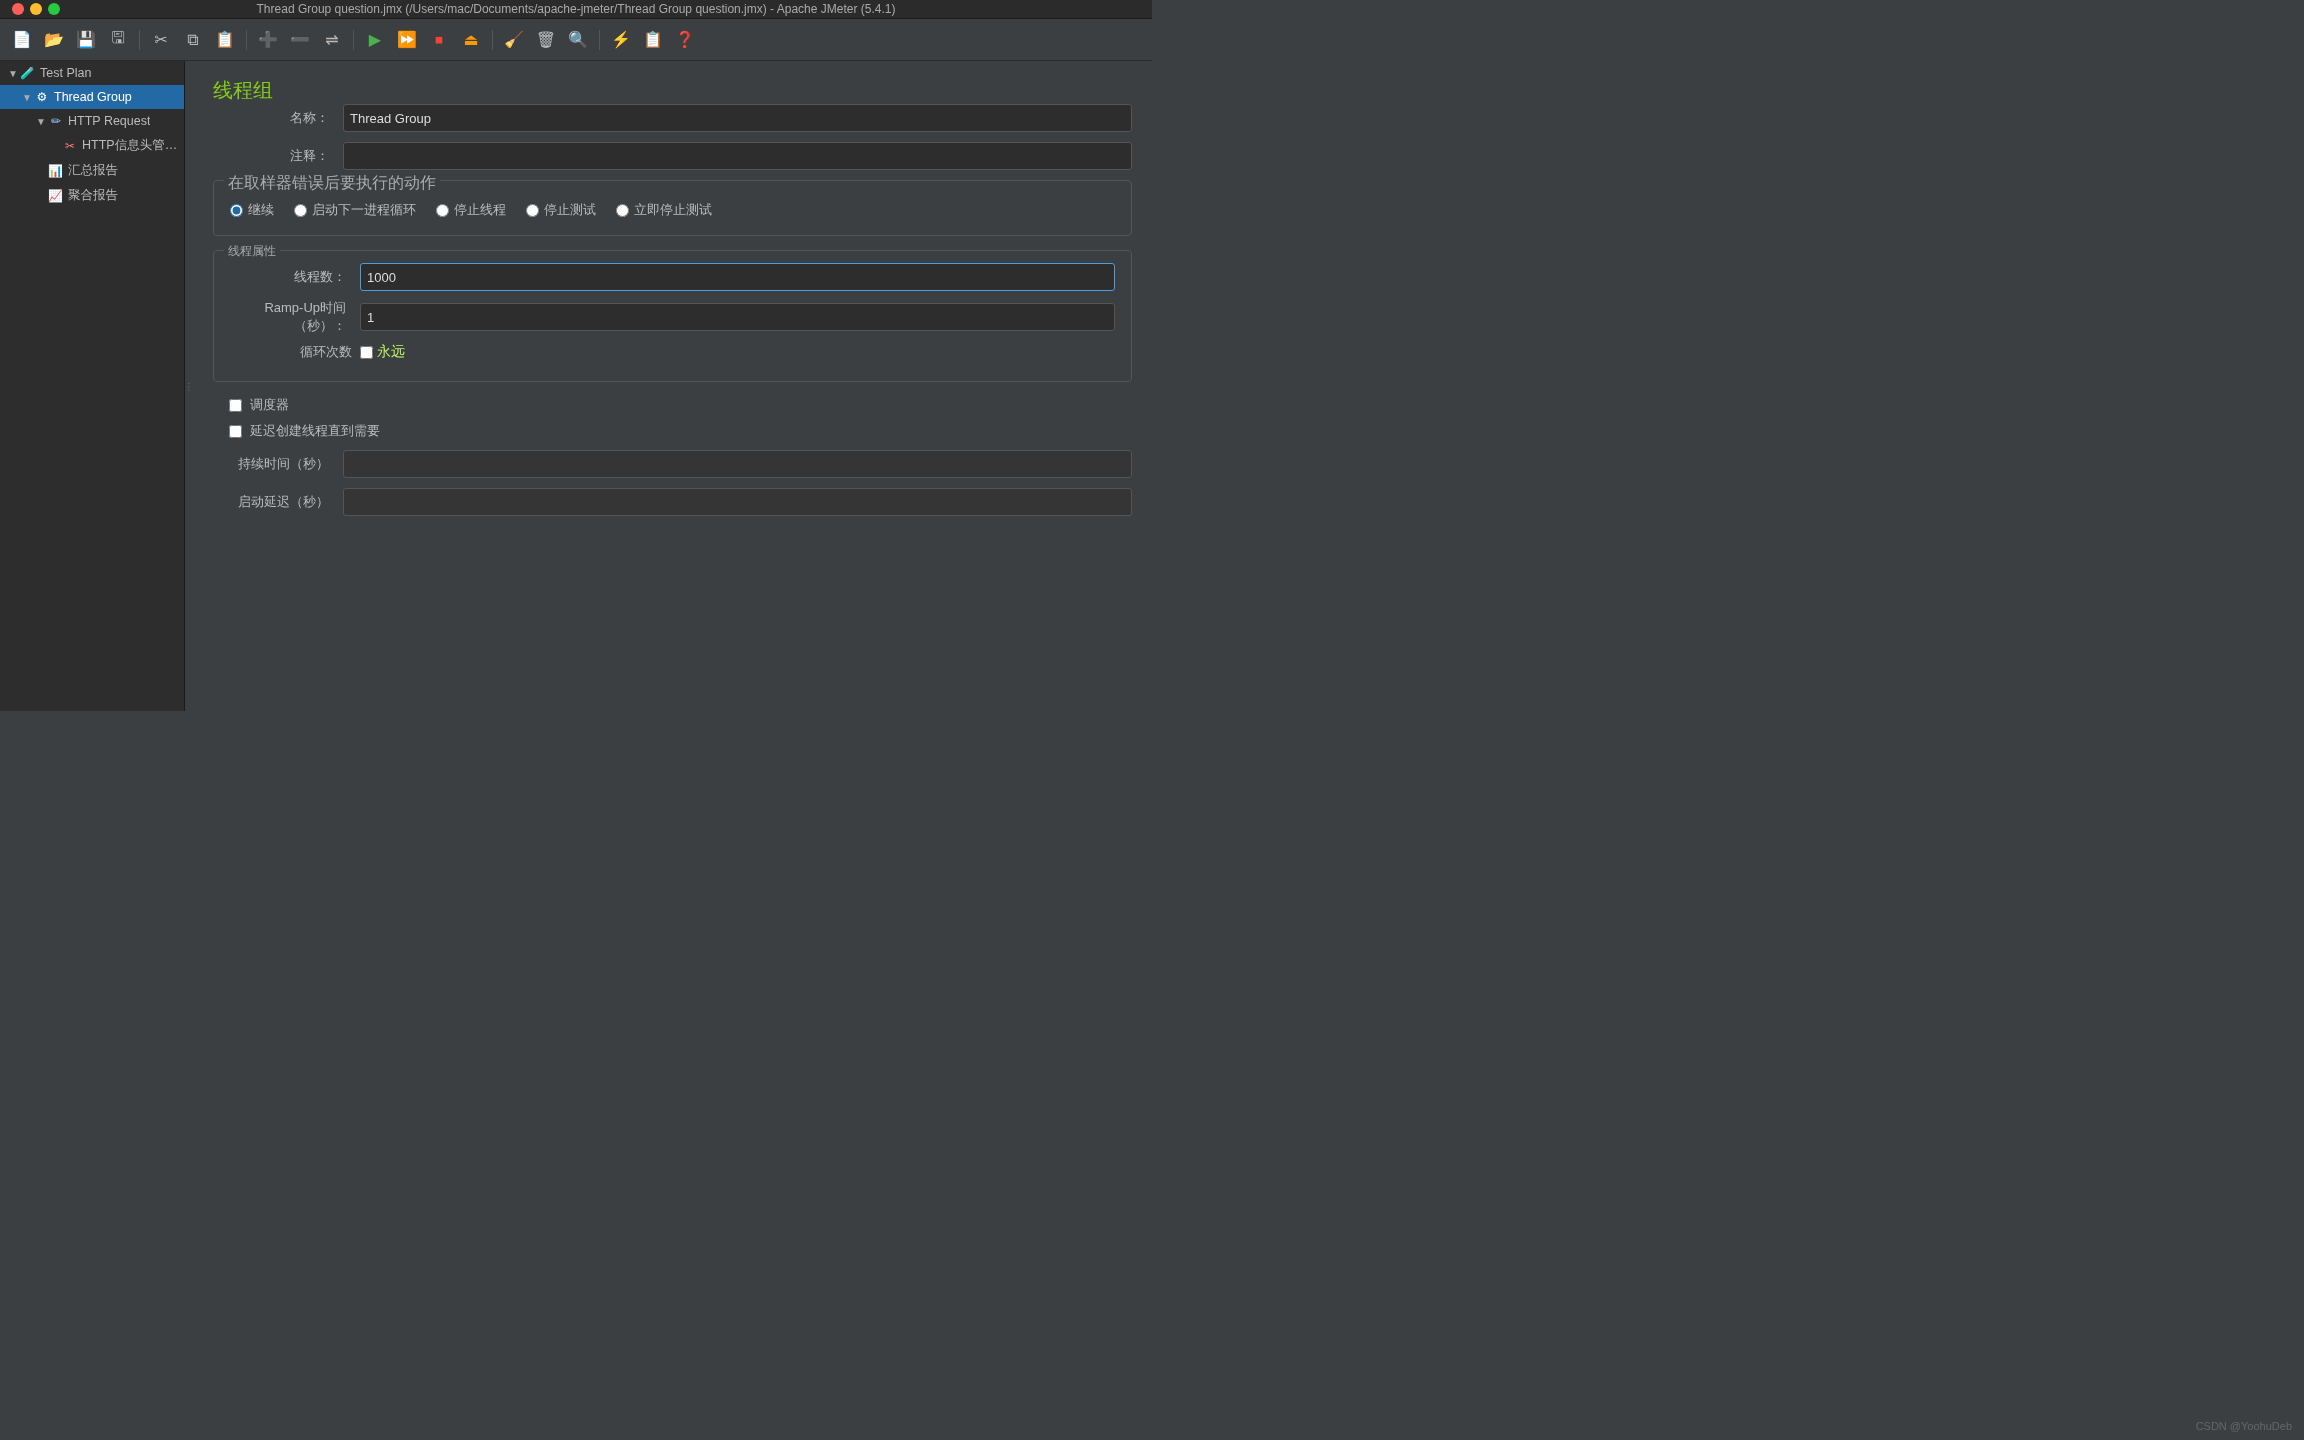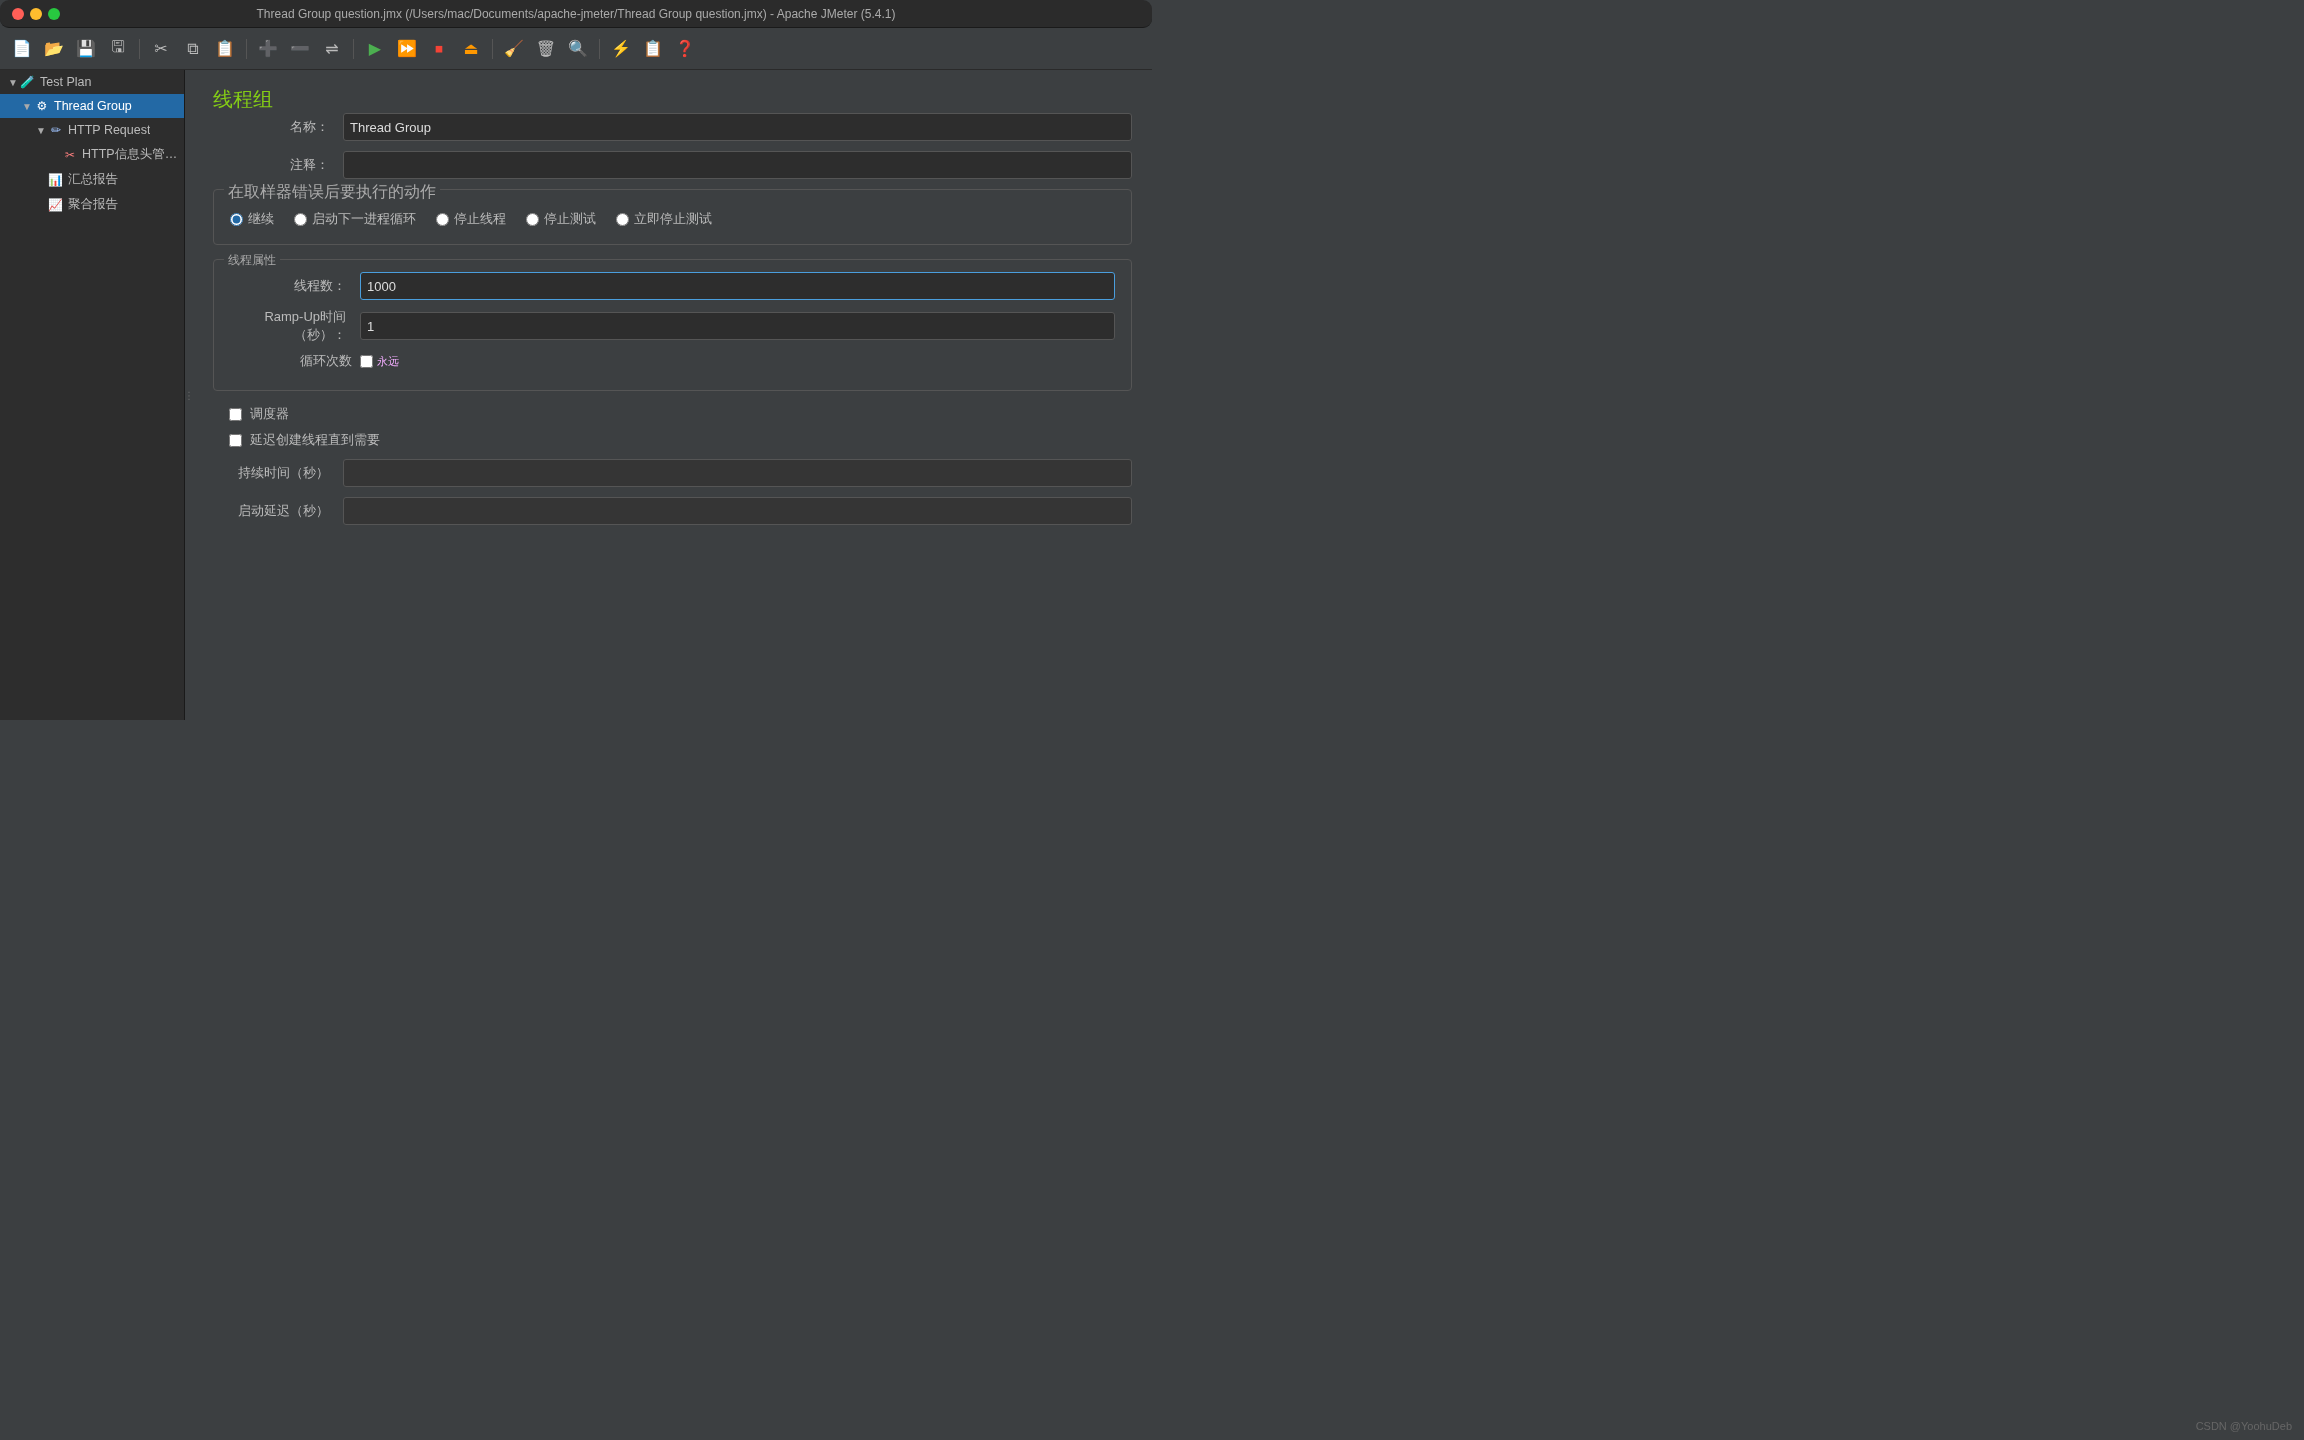--- a/index.html
+++ b/index.html
@@ -7,27 +7,26 @@
       font-family: -apple-system, "PingFang SC", "Microsoft YaHei", sans-serif;
       background: #3c3f41;
       color: #bbbbbb;
       width: 1152px;
       height: 720px;
       overflow: hidden;
       font-size: 13px;
     }
     .title-bar {
       background: #2b2b2b;
-      height: 28px;
+      height: 19px;
       display: flex;
       align-items: center;
       justify-content: center;
       position: relative;
       border-bottom: 1px solid #1a1a1a;
-      border-radius: 9px;
     }
     .title-bar-buttons {
       position: absolute;
       left: 12px;
       display: flex;
       gap: 6px;
       align-items: center;
     }
     .tb-btn {
       width: 12px;
@@ -240,22 +239,22 @@
     .forever-check {
       display: flex;
       align-items: center;
       gap: 4px;
       margin-right: 10px;
     }
     .forever-check input[type="checkbox"] {
       accent-color: #2369a5;
     }
     .forever-check label {
-      color: #f0abfc;
-      font-size: 11px;
+      color: #bef264;
+      font-size: 14px;
     }
     .checkbox-row {
       display: flex;
       align-items: center;
       gap: 8px;
       margin-bottom: 8px;
       padding-left: 16px;
     }
     .checkbox-row input[type="checkbox"] {
       accent-color: #2369a5;

